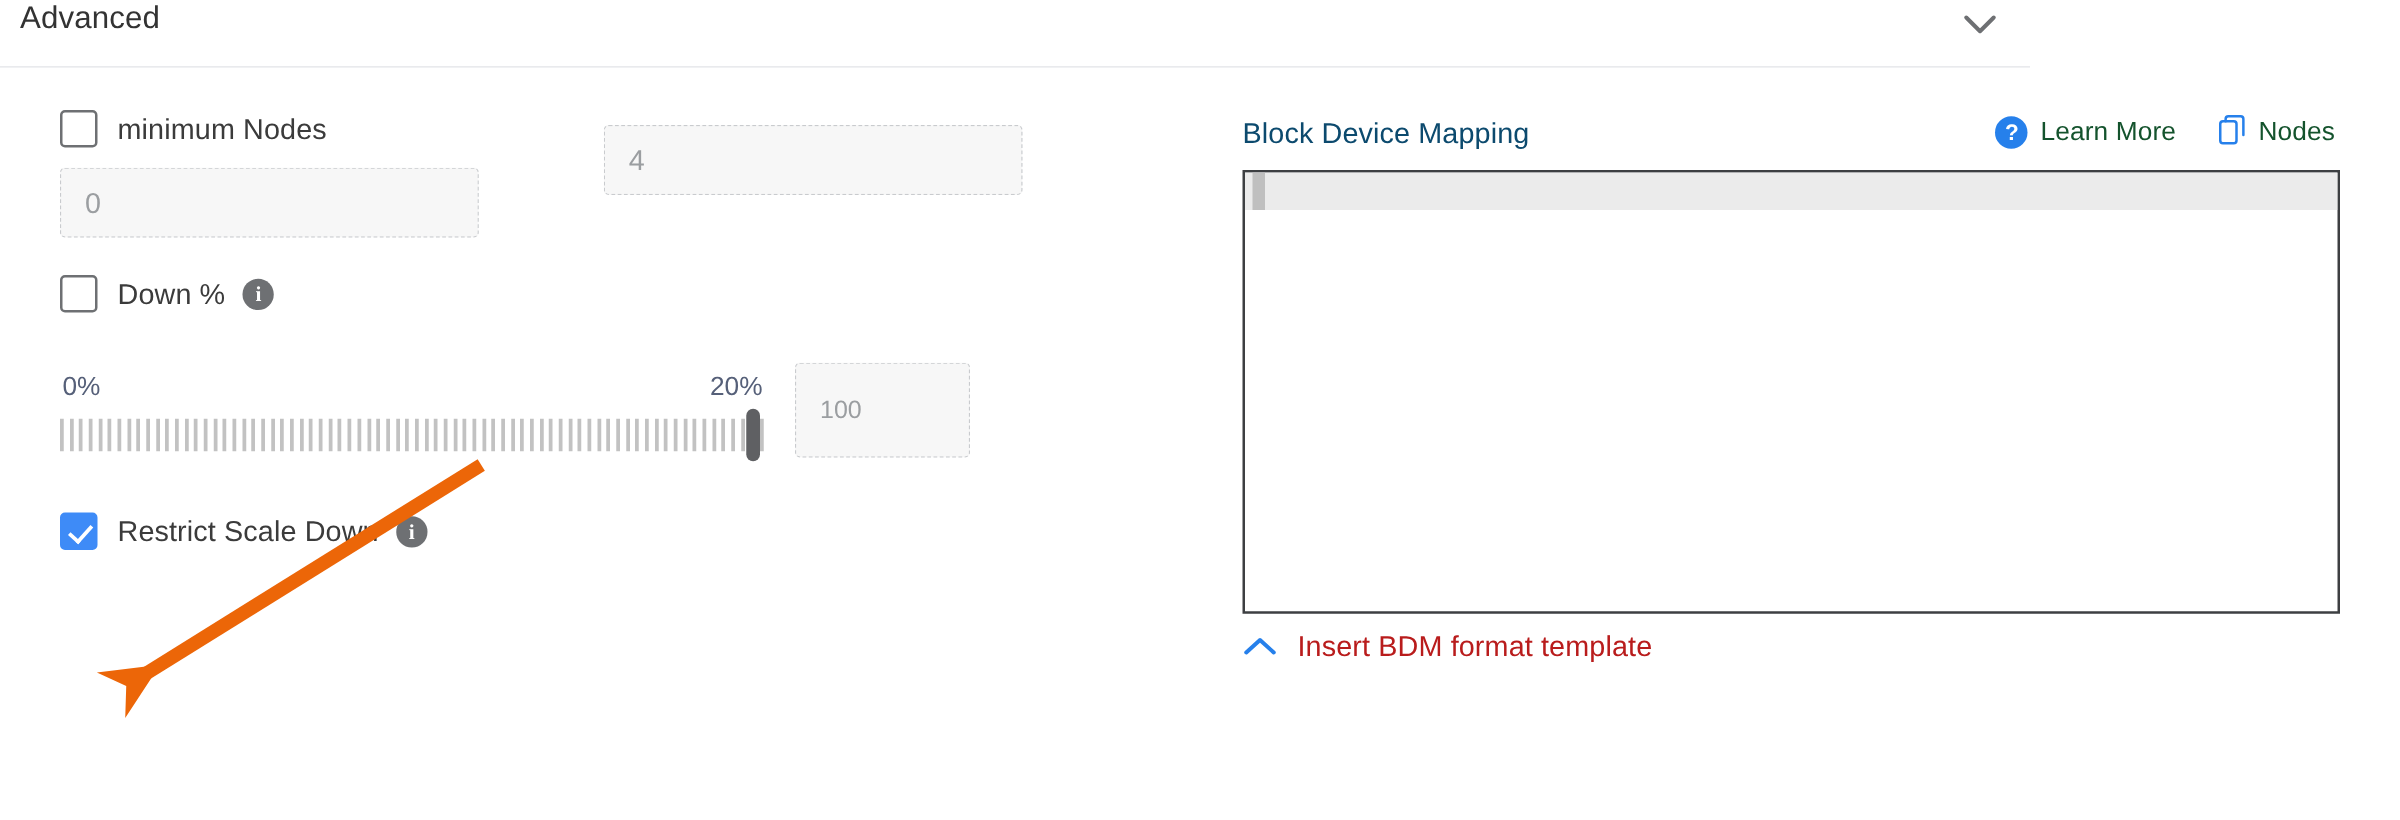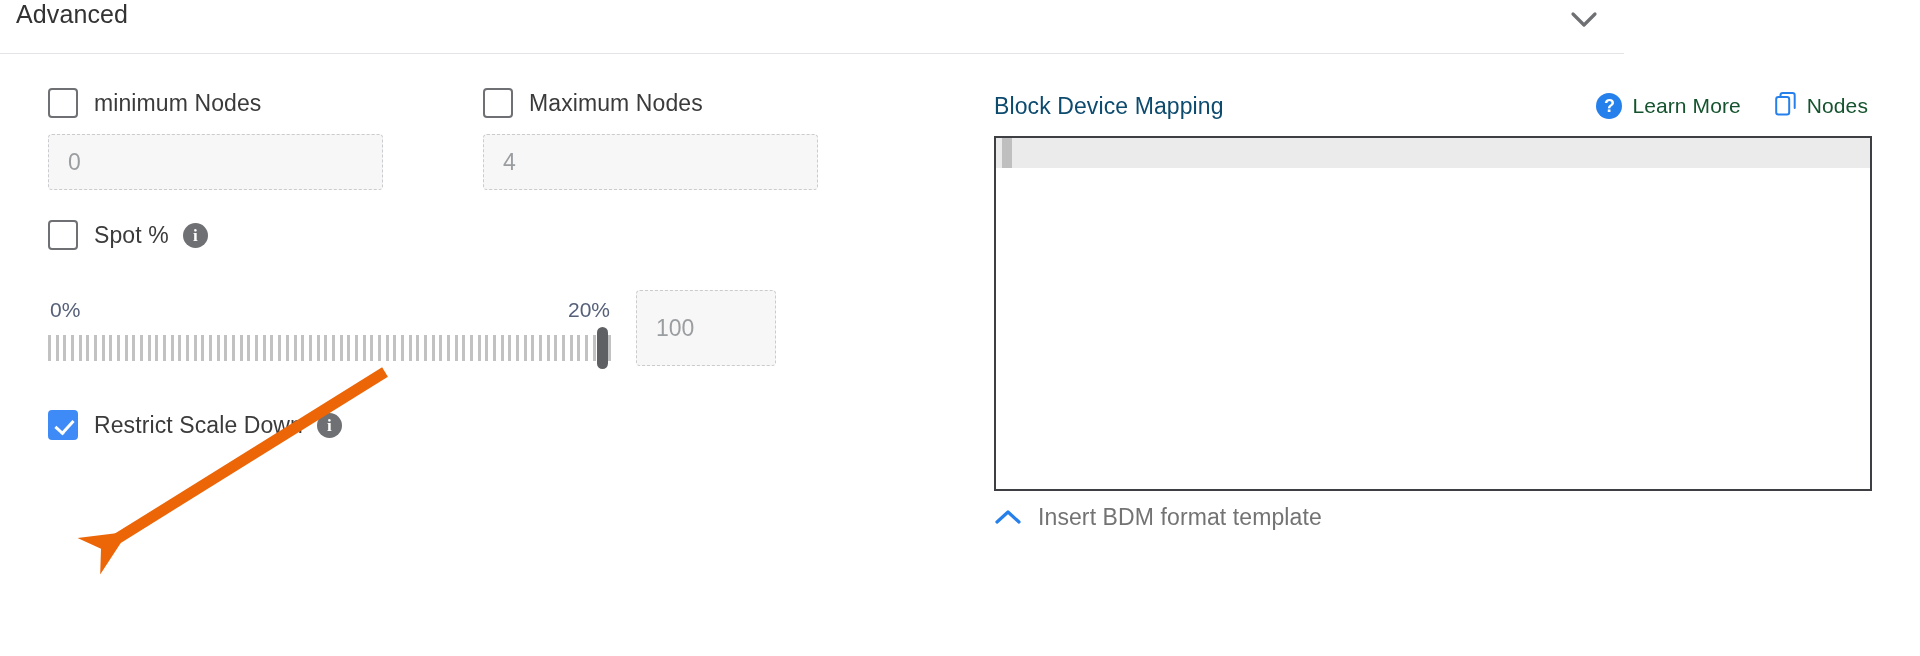--- a/index.html
+++ b/index.html
@@ -163,21 +163,21 @@
   }
   .slider-value {
     margin-left: 24px;
     width: 140px; height: 76px;
     border: 1.5px dashed #c9cbce;
     border-radius: 4px;
     background: #f7f7f7;
     display: flex;
     align-items: center;
     padding-left: 19px;
-    font-size: 23px;
+    font-size: 20px;
     color: #9b9ea1;
     cursor: default;
   }
 
   .restrict-row { margin-top: 42px; }
 
   
   .right-col {
     position: absolute;
     left: 994px; top: 86px;
@@ -246,21 +246,21 @@
 
   .bdm-footer {
     margin-top: 13px;
     display: inline-flex;
     align-items: center;
     cursor: pointer;
   }
   .chevron-up-blue { margin-right: 16px; display: flex; align-items: center; }
   .footer-text {
     font-size: 23px;
-    color: #737373;
+    color: #b91c1c;
     letter-spacing: 0.1px;
   }
 
   
   .annotation {
     position: absolute;
     left: 0; top: 0;
     width: 1920px; height: 656px;
     pointer-events: none;
   }
@@ -288,32 +288,28 @@
 
       <div class="node-field">
         <div class="cb-line">
           <div class="checkbox"></div>
           <div class="cb-label">minimum Nodes</div>
         </div>
         <div class="disabled-input">0</div>
       </div>
 
       <div class="node-field">
-        <div class="cb-line">
-          <div class="checkbox"></div>
-          <div class="cb-label">Maximum Nodes</div>
-        </div>
         <div class="disabled-input">4</div>
       </div>
 
     </div>
 
     <div class="cb-line spot-row">
       <div class="checkbox"></div>
-      <div class="cb-label">Spot %</div>
+      <div class="cb-label">Down %</div>
       <div class="info-icon">i</div>
     </div>
 
     <div class="slider-block">
       <div class="slider-main">
         <div class="slider-ends">
           <span>0%</span>
           <span>20%</span>
         </div>
         <div class="slider-track">

